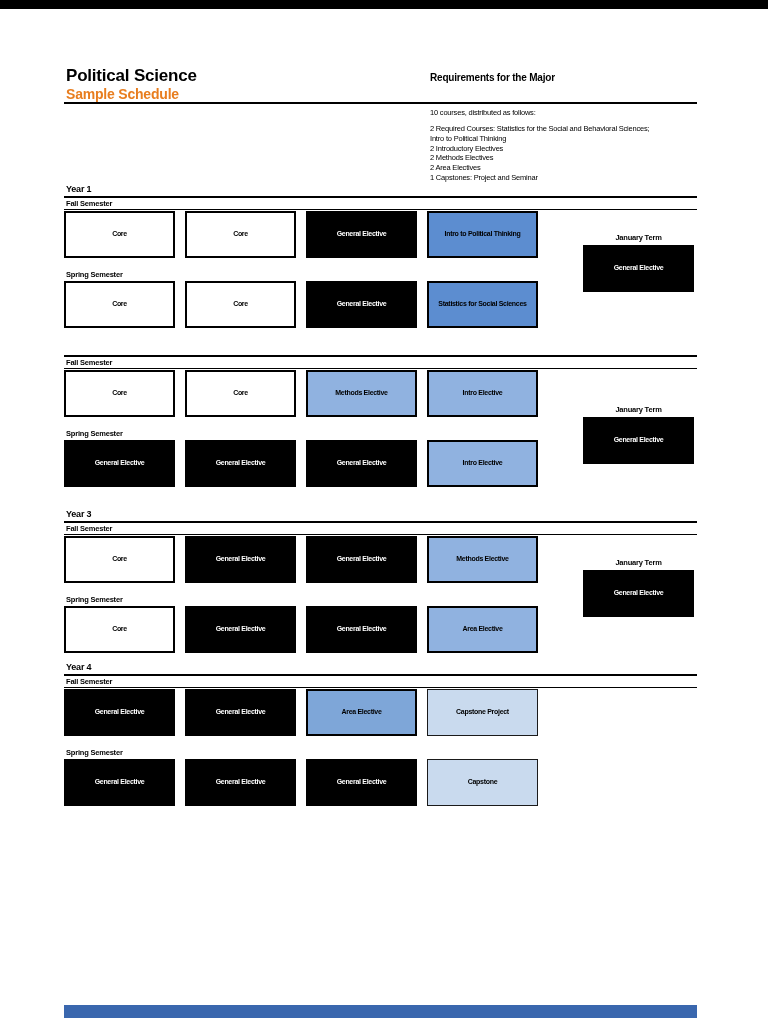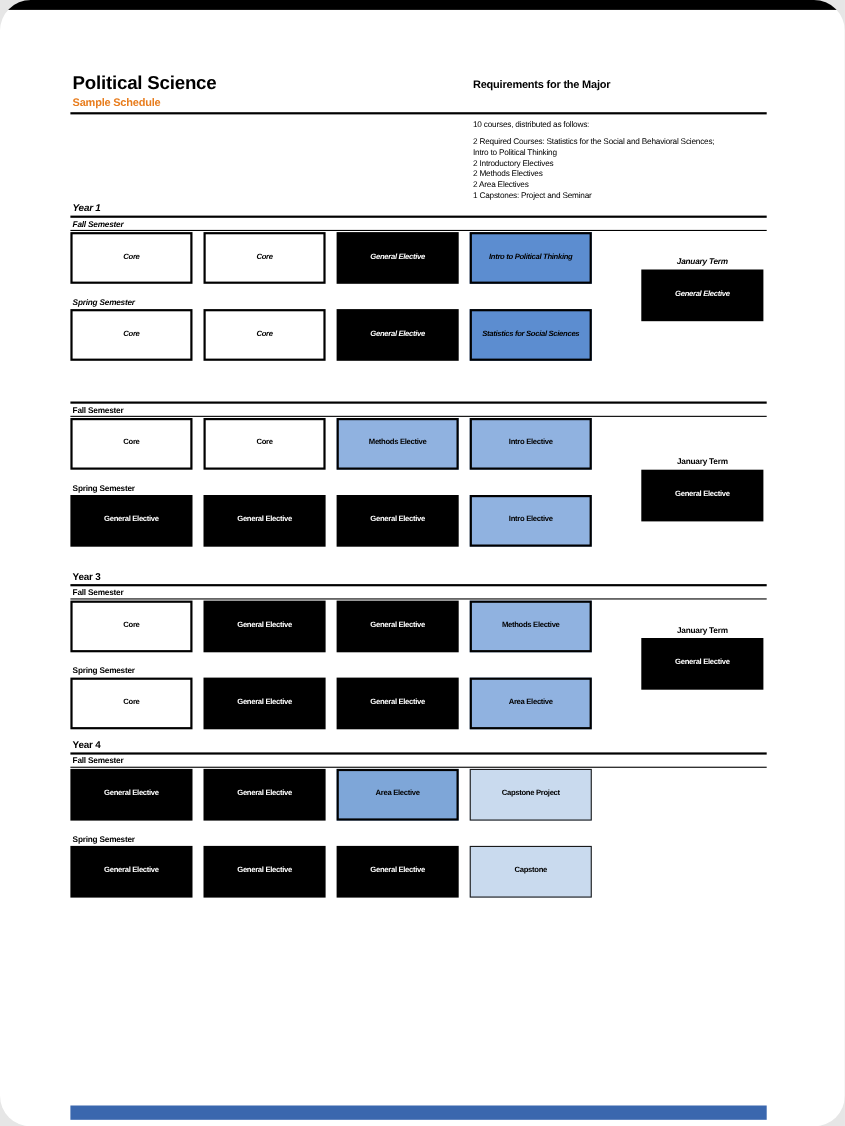--- a/index.html
+++ b/index.html
@@ -1,37 +1,37 @@
 <!DOCTYPE html>
 <html style="--accent-orange: #E87D1E; --top-bar-black: #000000; --footer-blue: #3A67AE; --course-white: #FFFFFF; --course-black: #000000; --course-blue: #5C8DD0; --course-blue-light: #90B2E0; --course-blue-mid: #7EA6D8; --course-blue-pale: #C9DAEE;"><head>
 <meta charset="utf-8">
 <style>
   html,body{margin:0;padding:0;background:#e6e6e6;}
   .page{
     position:relative;width:768px;height:1024px;background:#ffffff;
     font-family:"Liberation Sans","DejaVu Sans",sans-serif;color:#000;
-    overflow:hidden;margin:0 auto;border-radius:28px;
+    overflow:hidden;margin:0 auto;
   }
   .top-bar{position:absolute;left:0;top:0;width:768px;height:9px;background:var(--top-bar-black,#000);}
   .footer-bar{position:absolute;left:64px;bottom:6px;width:633px;height:13px;background:var(--footer-blue,#3A67AE);}
   .content{position:absolute;left:64px;top:66px;width:633px;}
 
   .doc-title{font-size:17px;line-height:20px;font-weight:bold;letter-spacing:-0.2px;padding-left:2px;}
-  .doc-subtitle{font-size:10px;line-height:12px;font-weight:bold;color:var(--accent-orange,#E87D1E);margin-top:2px;padding-left:2px;letter-spacing:-0.2px;}
+  .doc-subtitle{font-size:14px;line-height:12px;font-weight:bold;color:var(--accent-orange,#E87D1E);margin-top:2px;padding-left:2px;letter-spacing:-0.2px;}
   .title-rule{border:0;border-top:2px solid #000;margin:2px 0 0 0;}
 
   .requirements{position:absolute;left:366px;top:5px;width:270px;letter-spacing:-0.2px;}
   .req-heading{font-size:10px;line-height:13px;font-weight:bold;margin-bottom:24px;}
   .req-intro{font-size:7.5px;line-height:9px;font-weight:normal;margin-bottom:7px;}
   .req-items{margin-top:2px;}
   .req-item{font-size:7.5px;line-height:9.8px;font-weight:normal;}
 
   .years{margin-top:79px;}
   .year{position:relative;width:633px;height:144px;}
-  .year.gap-lg{margin-bottom:38px;font-style:italic;}
+  .year.gap-lg{margin-bottom:28px;}
   .year.gap-sm{margin-bottom:9px;}
   .year-label{font-size:9px;line-height:13px;font-weight:bold;padding-left:2px;letter-spacing:-0.2px;}
   .rule-thick{border:0;border-top:2px solid #000;margin:0;}
   .rule-thin{border:0;border-top:1px solid #000;margin:0;}
   .sem-label{font-size:7.5px;line-height:10px;font-weight:bold;padding-left:2px;letter-spacing:-0.2px;}
   .sem-label.fall{height:10px;margin-top:1px;}
   .sem-label.spring{margin-top:12px;margin-bottom:1px;}
 
   .row{display:flex;gap:10px;margin-top:1px;}
   .box{

